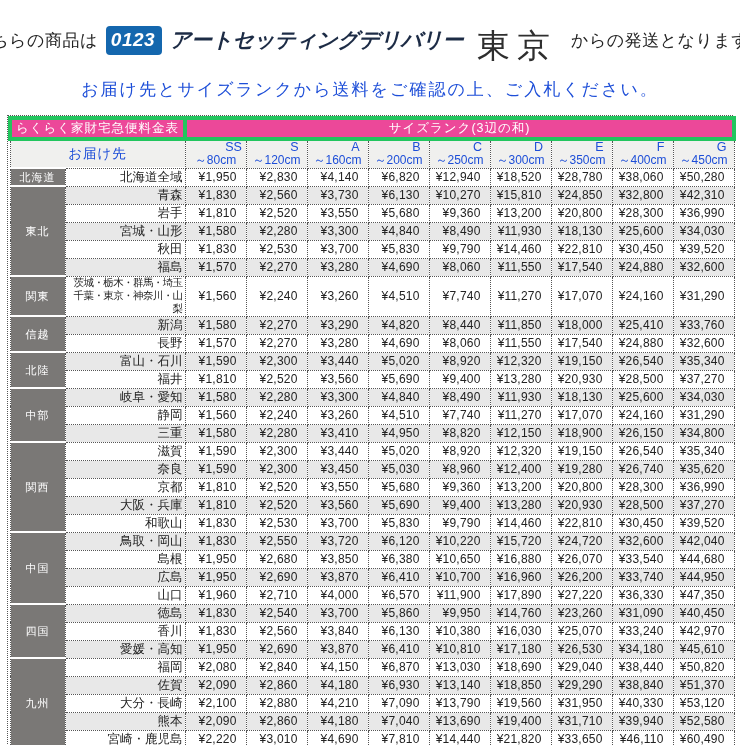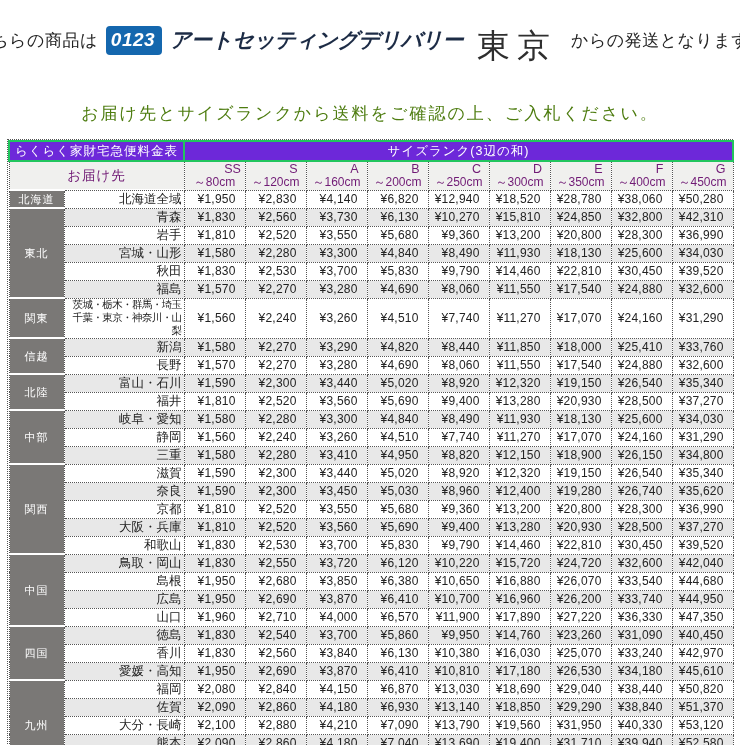--- a/index.html
+++ b/index.html
@@ -43,22 +43,22 @@
     font-size: 33px;
     color: #2e2e2e;
     letter-spacing: 7px;
     margin: 13px 14px 0 10px;
     font-weight: normal;
   }
   .intro-line2 {
     text-align: center;
     font-size: 17px;
     letter-spacing: 2px;
-    margin-top: 33px;
-    color: #4d7c0f;
+    margin-top: 9px;
+    color: #1d4ed8;
   }
 
   
   .table-wrap {
     margin: 14px 7px 0 7px;
     border: 1px dotted #555;
     background: #fff;
   }
   table.fee-table {
     border-collapse: collapse;
@@ -70,32 +70,32 @@
   col.c-price  { width: 61px; }
 
   .fee-table th, .fee-table td {
     border: 1px dotted #555;
     padding: 0 2px;
     overflow: hidden;
   }
 
   
   .title-row th {
-    background: #6d28d9;
+    background: #ec4899;
     color: #ffffff;
     font-weight: normal;
     font-size: 12.5px;
     height: 20px;
-    border: 2px solid #22c55e;
+    border: 4px solid #22c55e;
     letter-spacing: 1px;
   }
   
   .cols-row th {
     background: #f0f0ee;
-    color: #701a75;
+    color: #1d4ed8;
     font-weight: normal;
     height: 29px;
     font-size: 13px;
   }
   .cols-row .dest-head { font-size: 13.5px; letter-spacing: 1px; }
   .size-head div { line-height: 13px; font-size: 12px; }
   .size-head div:first-child { font-size: 12.5px; padding-left: 36px; }
 
   
   tbody td { height: 18px; font-size: 12px; background: #ffffff; }

